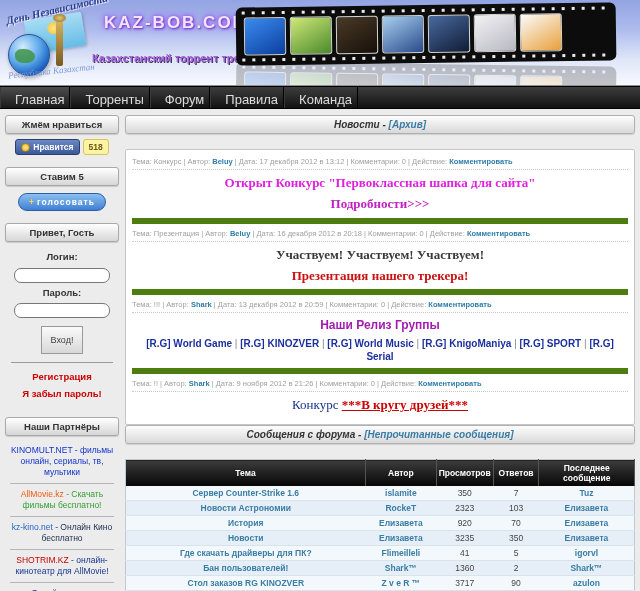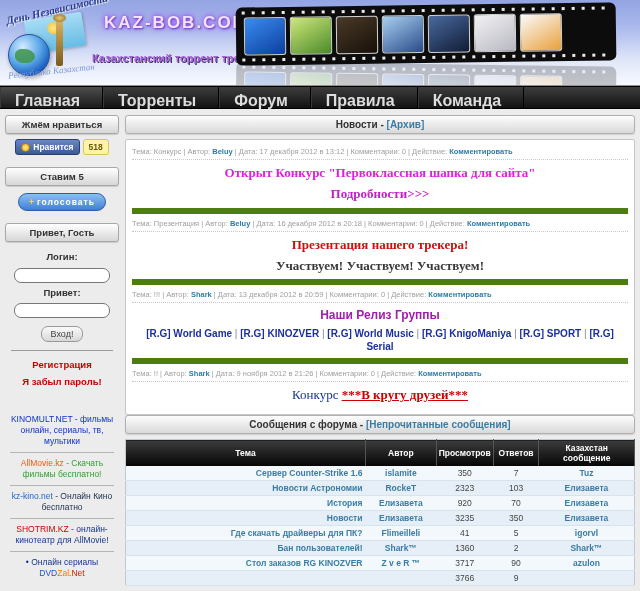--- a/index.html
+++ b/index.html
@@ -45,22 +45,22 @@
     display: flex; align-items: center; gap: 4px; padding: 0 8px; }
   .filmstrip::before, .filmstrip::after { content:""; position:absolute; left: 5px; right: 5px; height: 5px;
     background: radial-gradient(circle at 2.5px 2.5px, #e9e9e9 1.5px, transparent 1.8px);
     background-size: 10px 5px; background-repeat: repeat-x; }
   .filmstrip::before { top: 3px; } .filmstrip::after { bottom: 3px; }
   .thumb { width: 42px; height: 38px; border: 1px solid #d5d5d5; border-radius: 3px; flex: 0 0 auto; }
   .filmstrip.reflect { top: 64px; transform: rotate(0.8deg) scaleY(-1); opacity: .22; }
   
   .nav { height: 23px; background: linear-gradient(#3d3d3d,#121212);
     border-top: 1px solid #000; border-bottom: 1px solid #000; display: flex; }
-  .nav-item { color: #ddd; font-size: 16px; padding: 5px 22px 0 15px; cursor: pointer;
-    border-right: 1px solid #000; box-shadow: 1px 0 0 #3a3a3a inset; text-decoration: none; font-weight: bold; }
+  .nav-item { color: #ddd; font-size: 13px; padding: 5px 5px 0 15px; cursor: pointer;
+    border-right: 1px solid #000; box-shadow: 1px 0 0 #3a3a3a inset; text-decoration: none; }
   .nav-item:first-child { background: linear-gradient(#4d4d4d,#1a1a1a); }
   
   .content { display: flex; gap: 6px; padding: 6px 5px; }
   .sidebar { width: 114px; flex: 0 0 auto; }
   .main { flex: 1; min-width: 0; }
   
   .sblock { margin-bottom: 7px; }
   .shead { border: 1px solid #a8a8a8; border-radius: 3px;
     background: linear-gradient(#ffffff,#d6d6d6); font-weight: bold; font-size: 9.5px;
     color: #333; text-align: center; padding: 3px 1px; box-shadow: 0 1px 1px rgba(0,0,0,.15); }
@@ -73,52 +73,52 @@
     background: radial-gradient(#ffe98a,#e8b020); border: 1px solid #b08010; display: inline-block; }
   .like-count { background: #fdf3a4; border: 1px solid #d8c560; border-radius: 3px;
     font-size: 8.5px; font-weight: bold; color: #6a5a10; padding: 2px 5px; }
   .vote-btn { display: inline-block; background: linear-gradient(#8cc0f0,#3f7fd4);
     border: 1px solid #2a5fa8; border-radius: 10px; color: #fff; font-weight: bold;
     font-size: 8.5px; letter-spacing: 1px; padding: 3px 10px; cursor: pointer; }
   .vote-btn .plus { color: #ffd24a; margin-right: 2px; }
   .flabel { font-weight: bold; font-size: 9.5px; color: #333; margin: 4px 0 2px; }
   .sinput { width: 96px; height: 15px; border: 1px solid #777; border-radius: 7px; padding: 0 5px;
     font-size: 9px; background: #fff; }
-  .enter-btn { margin-top: 8px; padding: 2px 9px; border: 1px solid #999; border-radius: 7px;
+  .enter-btn { margin-top: 8px; padding: 8px 9px; border: 1px solid #999; border-radius: 0;
     background: linear-gradient(#fafafa,#d8d8d8); font-size: 9px; color: #444; cursor: pointer; }
   .sdiv { border-top: 1px solid #9a9a9a; margin: 8px 4px; }
   .red-link { display: block; color: #cc0000; font-weight: bold; font-size: 9.5px;
     text-decoration: none; margin: 6px 0; cursor: pointer; }
   .partner { font-weight: normal; font-size: 8.5px; line-height: 1.3; padding: 4px 1px; }
   .p-div { border-top: 1px solid #b5b5b5; margin: 1px 3px; }
   
   .section-bar { border: 1px solid #b0b0b0; border-radius: 3px;
     background: linear-gradient(#fdfdfd,#d9d9d9); text-align: center;
-    font-size: 10px; font-weight: bold; color: #333; padding: 3px; margin-bottom: 5px;
-    box-shadow: 0 1px 1px rgba(0,0,0,.12); }
+    font-size: 10px; font-weight: bold; color: #333; padding: 3px; margin-bottom: 15px;
+    box-shadow: 0 1px 1px rgba(0,0,0,.12); font-style: italic; }
   .hlink { color: #3a7ca5; font-weight: bold; text-decoration: none; cursor: pointer; }
   .news-box { border: 1px solid #c6c6c6; background: #fff; border-radius: 2px;
     padding: 2px 6px 6px; }
   .news-item { padding-top: 3px; }
   .news-item + .news-item { border-top: 6px solid #4d7c0f; }
   .news-meta { font-size: 7.5px; color: #a0a0a0; white-space: nowrap; overflow: hidden;
     border-bottom: 1px dotted #c8c8c8; padding: 2px 0 3px; }
   .meta-link { color: #2e7ca8; font-weight: bold; cursor: pointer; text-decoration: none; }
   .news-line { text-align: center; margin: 5px 0; line-height: 1.25; }
   .news-line a { cursor: pointer; }
   
   .forum-table { width: 100%; border-collapse: collapse; border: 1px solid #c0c8d0;
     margin-bottom: 10px; }
   .forum-table th { background: linear-gradient(#3c3c3c,#050505); color: #fff;
     font-size: 8.5px; padding: 3px 2px; border-right: 1px solid #555; }
   .forum-table td { font-size: 8.5px; padding: 2px 3px; text-align: center;
     border-bottom: 1px solid #d8e4ec; color: #444; }
   .forum-table tr:nth-child(odd) td { background: #f2f8fc; }
   .forum-table tr:nth-child(even) td { background: #e6eff7; }
-  .forum-table td.topic { text-align: right; }
+  .forum-table td.topic { text-align: center; }
   .forum-table a { color: #3a7ca5; font-weight: bold; text-decoration: none; cursor: pointer; }
   .col-topic { width: 48%; } .col-author { width: 14%; } .col-views { width: 10%; }
   .col-replies { width: 9%; } .col-last { width: 19%; }
 </style>
 </head>
 <body>
 
 <div class="page">
 
   <div class="banner">
@@ -179,30 +179,31 @@
         <div class="sbody">
           <span class="vote-btn"><span class="plus">+</span><span>голосовать</span></span>
         </div>
       </div>
 
       <div class="sblock">
         <div class="shead">Привет, Гость</div>
         <div class="sbody">
           <div class="flabel">Логин:</div>
           <input class="sinput" style="">
-          <div class="flabel">Привет:</div>
+          <div class="flabel">Пароль:</div>
           <input class="sinput" type="password" style="">
           <div><button class="enter-btn">Вход!</button></div>
           <div class="sdiv"></div>
           <a class="red-link">Регистрация</a>
           <a class="red-link">Я забыл пароль!</a>
         </div>
       </div>
 
       <div class="sblock">
+        <div class="shead">Наши Партнёры</div>
         <div class="sbody" id="partners">
             <div class="partner"><span style="color: rgb(17, 51, 204);">KINOMULT.NET</span><span style="color: rgb(17, 51, 204);"> - фильмы онлайн, сериалы, тв, мультики</span></div>
             <div class="p-div"></div>
             <div class="partner"><span style="color: rgb(240, 90, 16);">AllMovie.kz</span><span style="color: rgb(51, 160, 51);"> - Скачать фильмы бесплатно!</span></div>
             <div class="p-div"></div>
             <div class="partner"><span style="color: rgb(34, 102, 204);">kz-kino.net</span><span style="color: rgb(34, 51, 85);"> - Онлайн Кино бесплатно</span></div>
             <div class="p-div"></div>
             <div class="partner"><span style="color: rgb(204, 0, 0);">SHOTRIM.KZ</span><span style="color: rgb(22, 52, 140);"> - онлайн-кинотеатр для AllMovie!</span></div>
             <div class="p-div"></div>
             <div class="partner"><span style="color: rgb(22, 52, 140);">• Онлайн сериалы </span><span style="color: rgb(34, 85, 204);">DVD</span><span style="color: rgb(255, 122, 0);">Zal</span><span style="color: rgb(204, 34, 0);">.Net</span></div>
@@ -219,22 +220,22 @@
       </div>
 
       <div class="news-box" id="news-box">
           <div class="news-item">
             <div class="news-meta">Тема: Конкурс | Автор: <a class="meta-link">Beluy</a> | Дата: 17 декабря 2012 в 13:12 | Комментарии: 0 | Действие: <a class="meta-link">Комментировать</a></div>
             <div class="news-line" style="font-family: &quot;Liberation Serif&quot;, serif; font-size: 13px;"><span style="color: rgb(224, 32, 224); font-weight: bold; text-decoration: none;">Открыт Конкурс "Первоклассная шапка для сайта"</span></div>
             <div class="news-line" style="font-family: &quot;Liberation Serif&quot;, serif; font-size: 13px;"><a style="color: rgb(195, 34, 195); font-weight: bold; text-decoration: none;">Подробности&gt;&gt;&gt;</a></div>
           </div>
           <div class="news-item">
             <div class="news-meta">Тема: Презентация | Автор: <a class="meta-link">Beluy</a> | Дата: 16 декабря 2012 в 20:18 | Комментарии: 0 | Действие: <a class="meta-link">Комментировать</a></div>
+            <div class="news-line" style="font-family: &quot;Liberation Serif&quot;, serif; font-size: 13px;"><span style="color: rgb(58, 58, 58); font-weight: bold; text-decoration: none;">Участвуем! Участвуем! Участвуем!</span></div>
             <div class="news-line" style="font-family: &quot;Liberation Serif&quot;, serif; font-size: 13px;"><span style="color: rgb(204, 17, 17); font-weight: bold; text-decoration: none;">Презентация нашего трекера!</span></div>
-            <div class="news-line" style="font-family: &quot;Liberation Serif&quot;, serif; font-size: 13px;"><span style="color: rgb(58, 58, 58); font-weight: bold; text-decoration: none;">Участвуем! Участвуем! Участвуем!</span></div>
           </div>
           <div class="news-item">
             <div class="news-meta">Тема: !!! | Автор: <a class="meta-link">Shark</a> | Дата: 13 декабря 2012 в 20:59 | Комментарии: 0 | Действие: <a class="meta-link">Комментировать</a></div>
             <div class="news-line" style="font-family: &quot;Liberation Sans&quot;, sans-serif; font-size: 12px;"><span style="color: #a21caf; font-weight: bold; text-decoration: none;">Наши Релиз Группы</span></div>
             <div class="news-line" style="font-family: &quot;Liberation Sans&quot;, sans-serif; font-size: 10px;"><a style="color: rgb(27, 47, 158); font-weight: bold; text-decoration: none;">[R.G] World Game</a><span style="color: rgb(136, 136, 136); text-decoration: none;"> | </span><a style="color: rgb(27, 47, 158); font-weight: bold; text-decoration: none;">[R.G] KINOZVER</a><span style="color: rgb(136, 136, 136); text-decoration: none;"> | </span><a style="color: rgb(27, 47, 158); font-weight: bold; text-decoration: none;">[R.G] World Music</a><span style="color: rgb(136, 136, 136); text-decoration: none;"> | </span><a style="color: rgb(27, 47, 158); font-weight: bold; text-decoration: none;">[R.G] KnigoManiya</a><span style="color: rgb(136, 136, 136); text-decoration: none;"> | </span><a style="color: rgb(27, 47, 158); font-weight: bold; text-decoration: none;">[R.G] SPORT</a><span style="color: rgb(136, 136, 136); text-decoration: none;"> | </span><a style="color: rgb(27, 47, 158); font-weight: bold; text-decoration: none;">[R.G] Serial</a></div>
           </div>
           <div class="news-item">
             <div class="news-meta">Тема: !! | Автор: <a class="meta-link">Shark</a> | Дата: 9 ноября 2012 в 21:26 | Комментарии: 0 | Действие: <a class="meta-link">Комментировать</a></div>
             <div class="news-line" style="font-family: &quot;Liberation Serif&quot;, serif; font-size: 13px;"><span style="color: rgb(22, 52, 140); font-weight: normal; text-decoration: none;">Конкурс </span><a style="color: rgb(204, 0, 0); font-weight: bold; text-decoration: underline;">***В кругу друзей***</a></div>
           </div>
@@ -245,21 +246,21 @@
         <a class="hlink">[Непрочитанные сообщения]</a>
       </div>
 
       <table class="forum-table">
         <thead>
             <tr id="forum-head">
               <th class="col-topic">Тема</th>
               <th class="col-author">Автор</th>
               <th class="col-views">Просмотров</th>
               <th class="col-replies">Ответов</th>
-              <th class="col-last">Казахстан сообщение</th>
+              <th class="col-last">Последнее сообщение</th>
             </tr>
           </thead>
         <tbody id="forum-body">
             <tr>
               <td class="topic"><a>Сервер Counter-Strike 1.6</a></td>
               <td><a>islamite</a></td>
               <td>350</td>
               <td>7</td>
               <td><a>Tuz</a></td>
             </tr>

